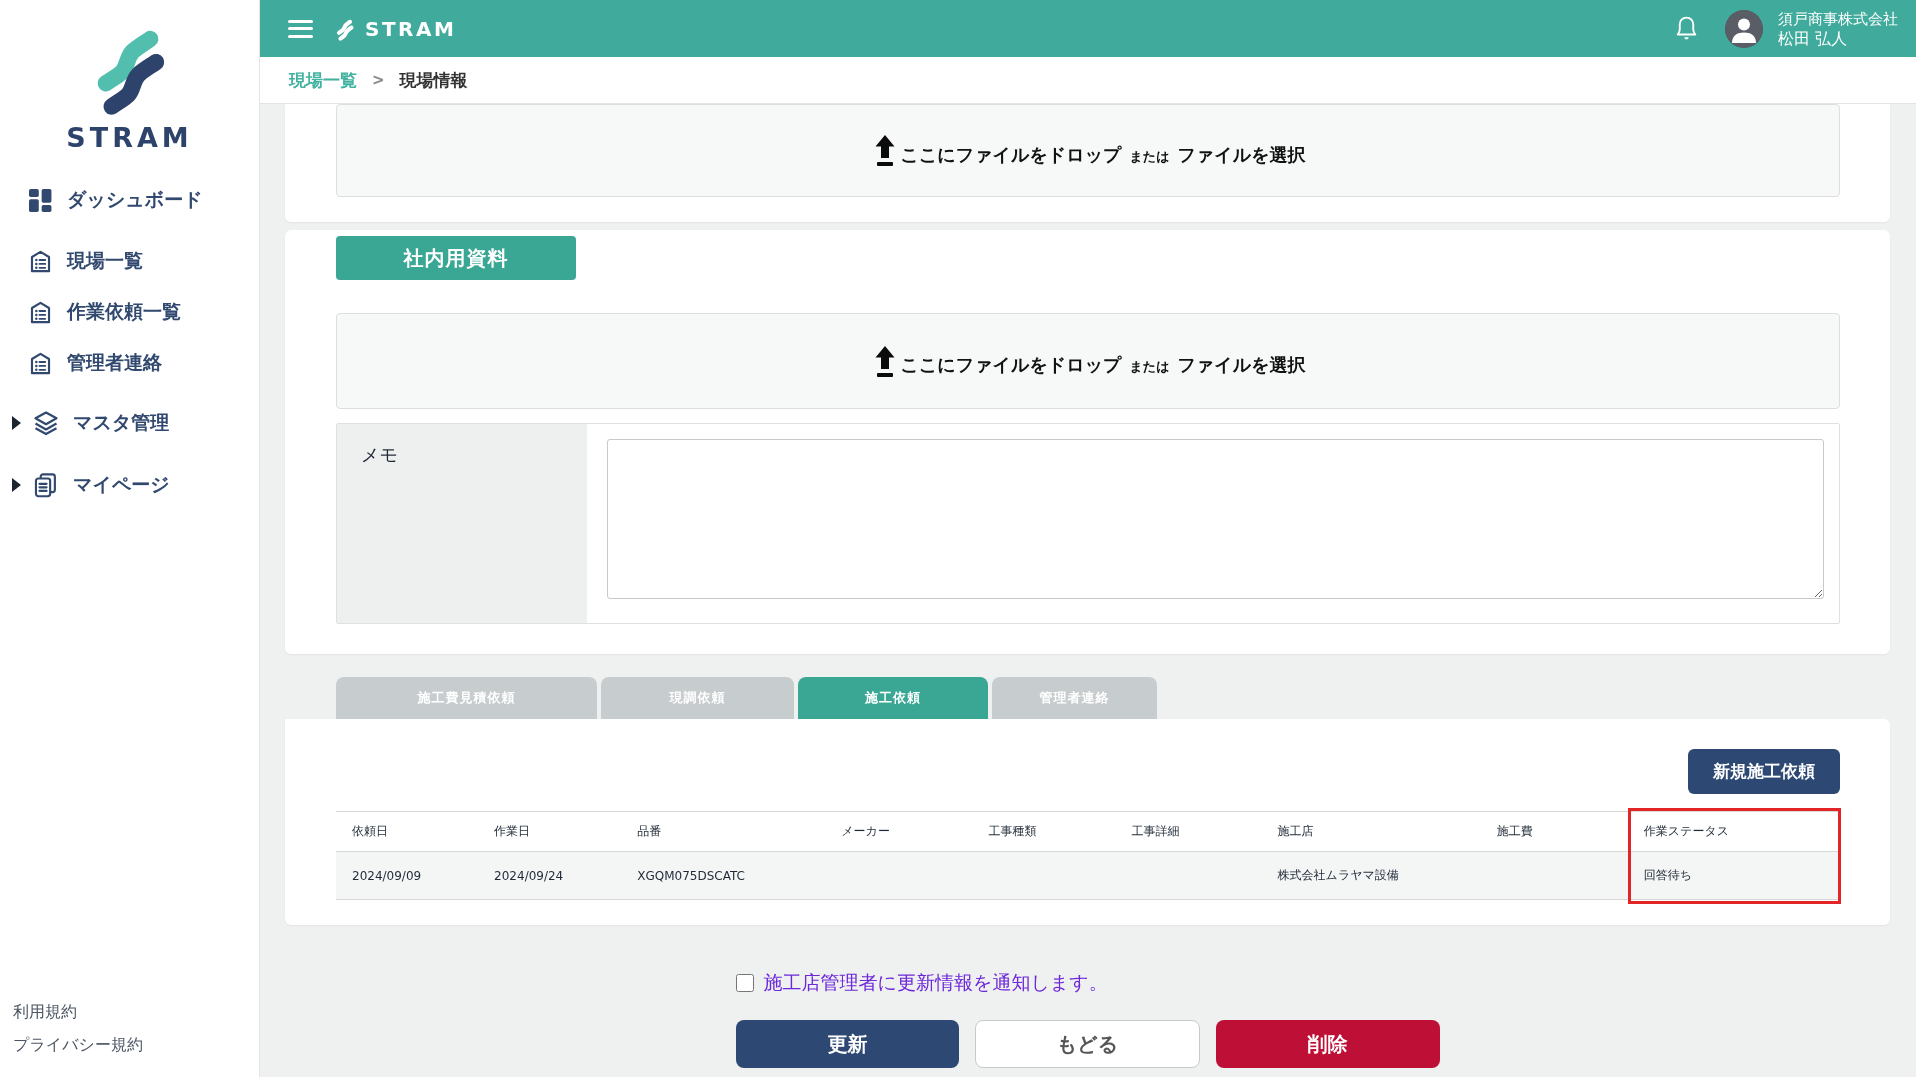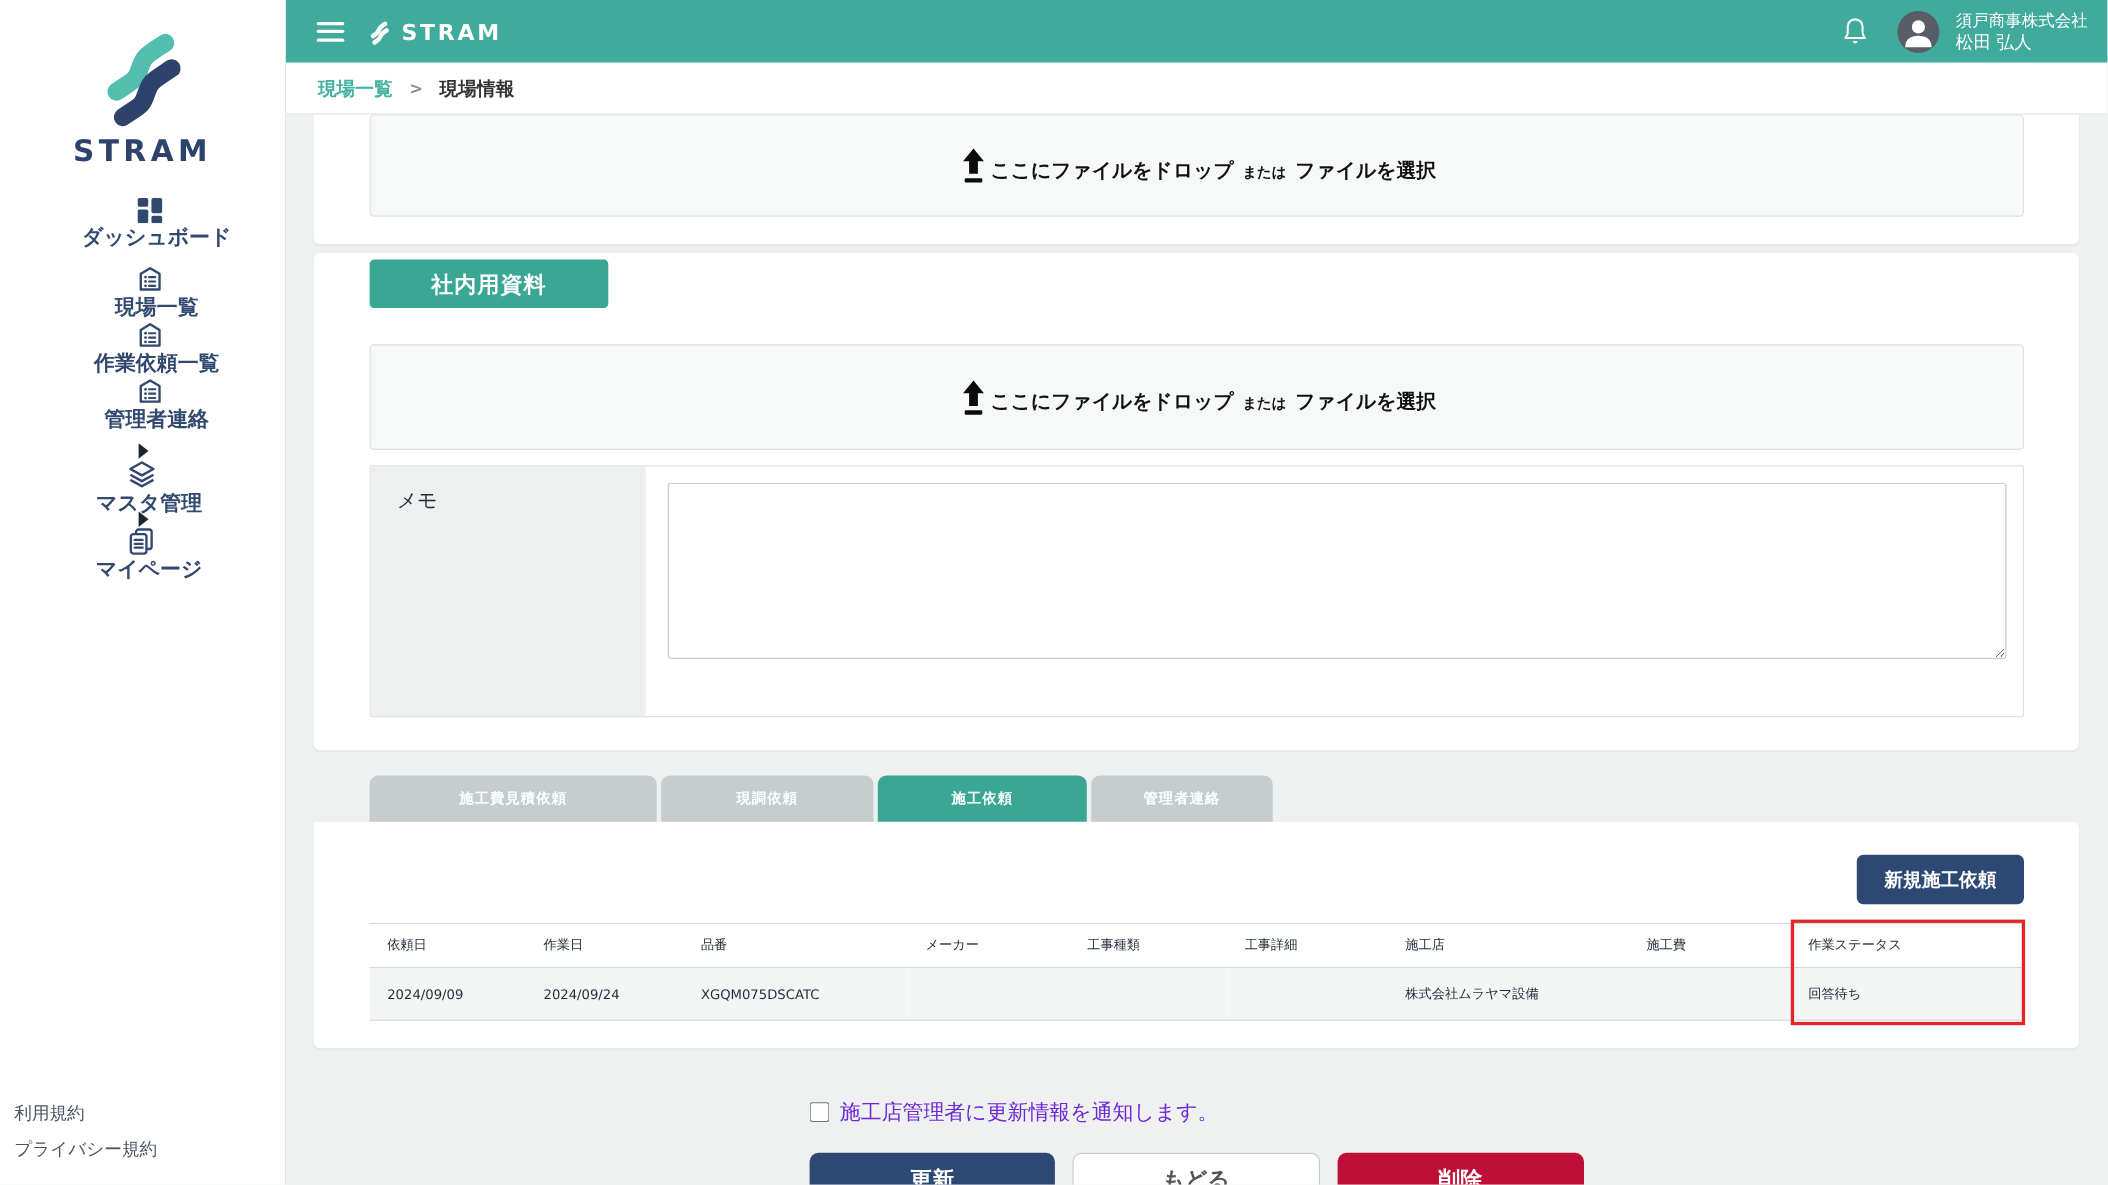--- a/index.html
+++ b/index.html
@@ -7,21 +7,21 @@
   body { font-family:"DejaVu Sans","Liberation Sans",sans-serif; background:#eff0f0; color:#1f2937; }
 
   .app { display:flex; width:1916px; height:1077px; }
 
   
   .sidebar { position:relative; width:260px; min-width:260px; height:100%; background:#ffffff; border-right:1px solid #e3e5e5; }
   .logo-block { padding-top:12px; text-align:center; }
   .logo-mark { display:block; margin:0 auto; }
   .logo-text { margin-top:2px; font-size:27px; font-weight:bold; letter-spacing:4px; color:#2e436b; }
   .nav { margin-top:27px; }
-  .nav-item { display:flex; align-items:center; height:40px; padding-left:26px; cursor:pointer;flex-direction:column; }
+  .nav-item { display:flex; align-items:center; height:40px; padding-left:26px; cursor:pointer; }
   .nav-item.has-caret { padding-left:12px; }
   .nav-item .caret { width:14px; margin-right:6px; display:flex; align-items:center; }
   .caret-down { width:0; height:0; border-left:7px solid transparent; border-right:7px solid transparent; border-top:9px solid #1c2430; }
   .caret-right { width:0; height:0; border-top:7px solid transparent; border-bottom:7px solid transparent; border-left:9px solid #1c2430; }
   .nav-icon { width:28px; height:28px; margin-right:13px; display:flex; align-items:center; justify-content:center; }
   .nav-label { font-size:19px; font-weight:600; color:#31486f; white-space:nowrap; }
   .mb-lg { margin-bottom:21px; } .mb-md { margin-bottom:11px; }
   .sidebar-footer { position:absolute; left:13px; bottom:16px; }
   .sidebar-footer .flink { font-size:16px; line-height:33px; color:#4b5563; cursor:pointer; }
 
@@ -47,23 +47,23 @@
 
   .content { flex:1; padding:0 26px 0 25px; overflow:hidden; }
   .card { background:#fff; border-radius:6px; box-shadow:0 1px 2px rgba(0,0,0,.05); }
 
   .card1 { padding:0 50px 25px 51px; border-top-left-radius:0; border-top-right-radius:0; }
   .dropzone { background:#f7f8f8; border:1px solid #dedede; border-radius:4px; height:93px; display:flex; align-items:center; justify-content:center; cursor:pointer; }
   .dz-text { margin-top:8px; font-size:18px; font-weight:600; color:#111; }
   .dz-or { font-size:13px; font-weight:600; color:#111; margin:0 8px; }
 
   .card2 { margin-top:8px; padding:6px 50px 30px 51px; }
-  .badge { width:217px; height:44px; background:#3aa794; border-radius:4px; color:#fff; font-size:20px; font-weight:bold; display:flex; align-items:center; justify-content:center; letter-spacing:1px; }
+  .badge { width:240px; height:44px; background:#3aa794; border-radius:4px; color:#fff; font-size:20px; font-weight:bold; display:flex; align-items:center; justify-content:center; letter-spacing:1px; }
   .dz2 { margin-top:33px; height:96px; }
-  .memo-row { margin-top:14px; border:1px solid #e0e0e0; border-radius:2px; display:flex; height:229px; background:#fff; }
+  .memo-row { margin-top:14px; border:1px solid #e0e0e0; border-radius:2px; display:flex; height:201px; background:#fff; }
   .memo-label-cell { width:250px; min-width:250px; background:#eeefef; padding:19px 0 0 24px; font-size:18px; color:#1f2937; }
   .memo-field-cell { flex:1; padding:15px 15px 12px 20px; }
   .memo-textarea { width:100%; height:160px; border:1px solid #c9c9c9; border-radius:3px; resize:both; font-family:inherit; font-size:16px; padding:8px; outline:none; background:#fff; }
 
   .tabs { display:flex; gap:4px; margin-top:23px; padding-left:51px; }
   .tab { height:42px; border-radius:8px 8px 0 0; background:#c7ccce; color:#fff; font-size:13px; font-weight:bold; display:flex; align-items:center; justify-content:center; cursor:pointer; letter-spacing:1px; }
   .tab.active { background:#3aa794; }
   .tab-1 { width:261px; } .tab-2 { width:193px; } .tab-3 { width:190px; } .tab-4 { width:165px; }
 
   .card3 { padding:30px 50px 25px 51px; border-top-left-radius:0; }

